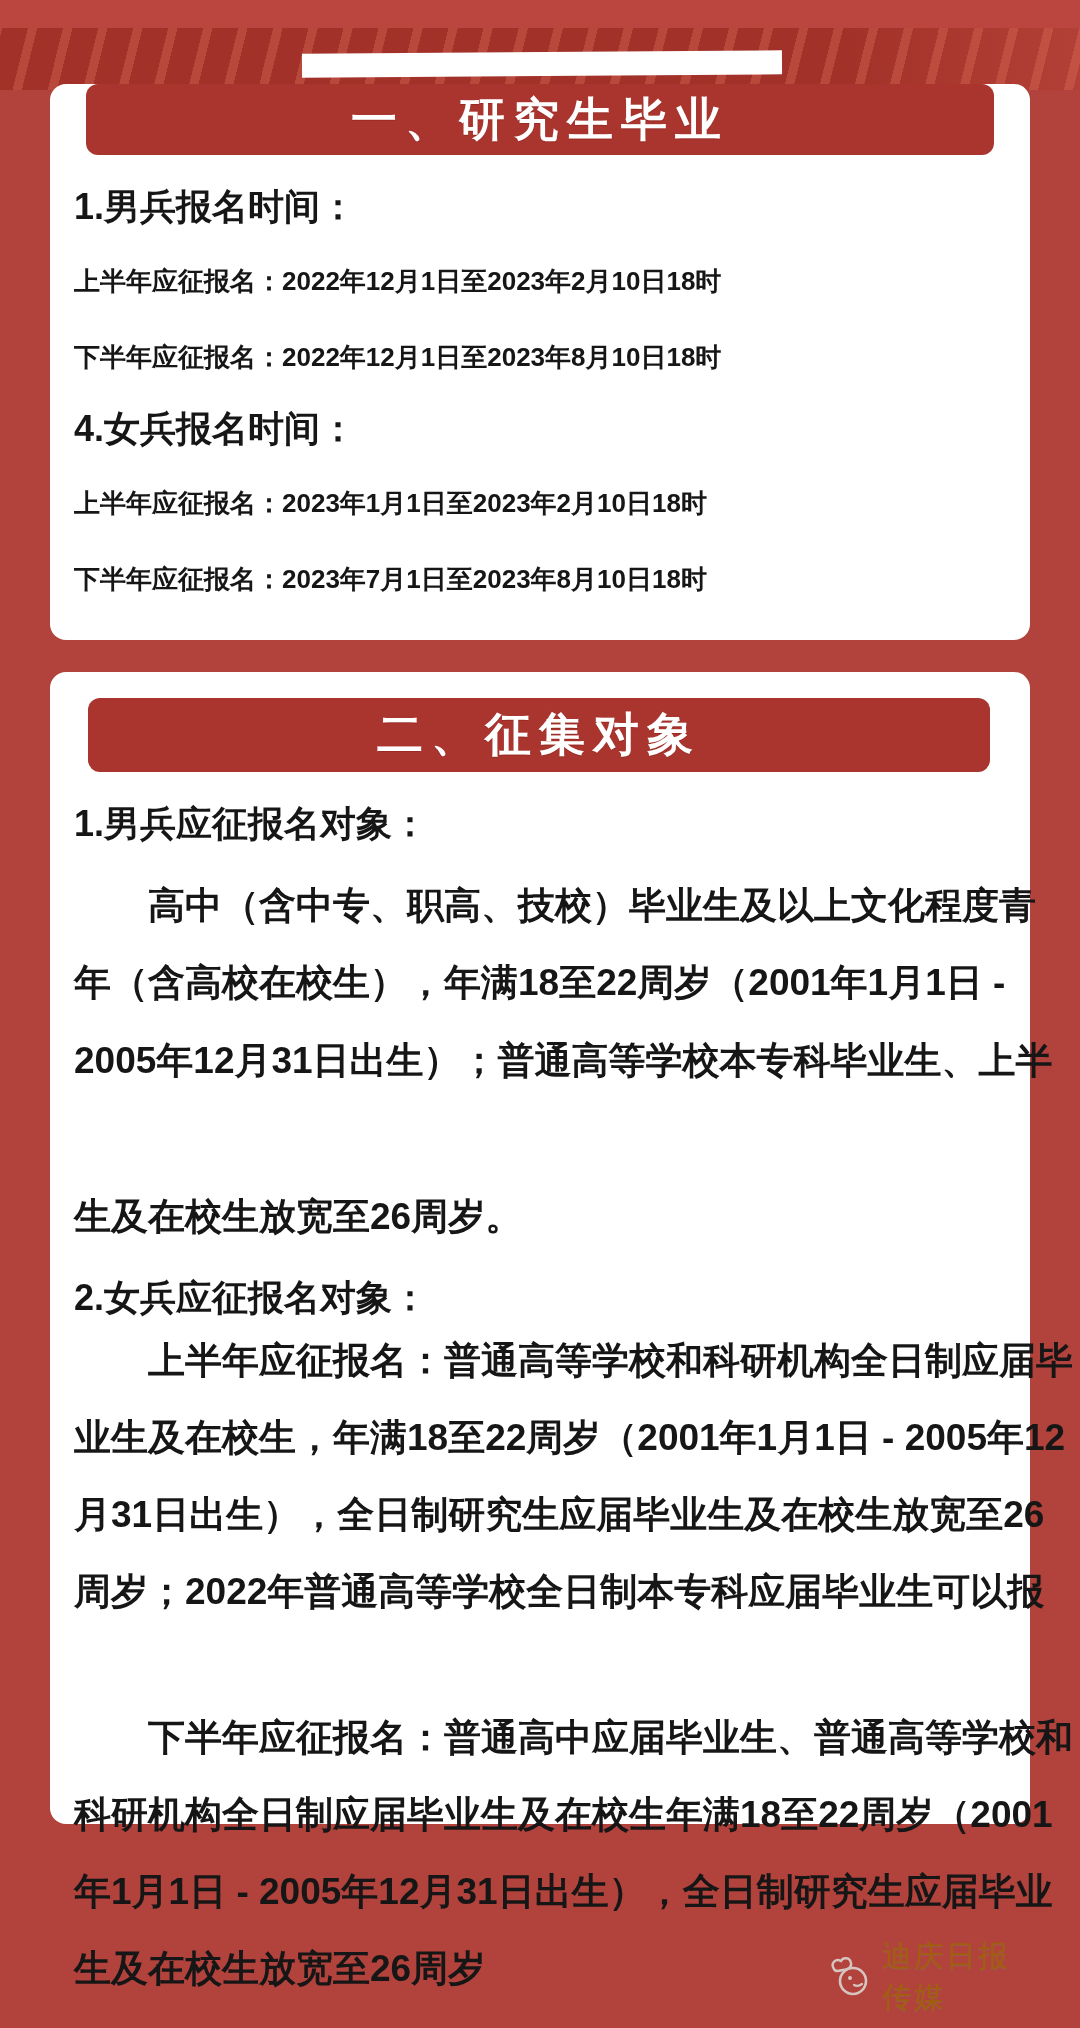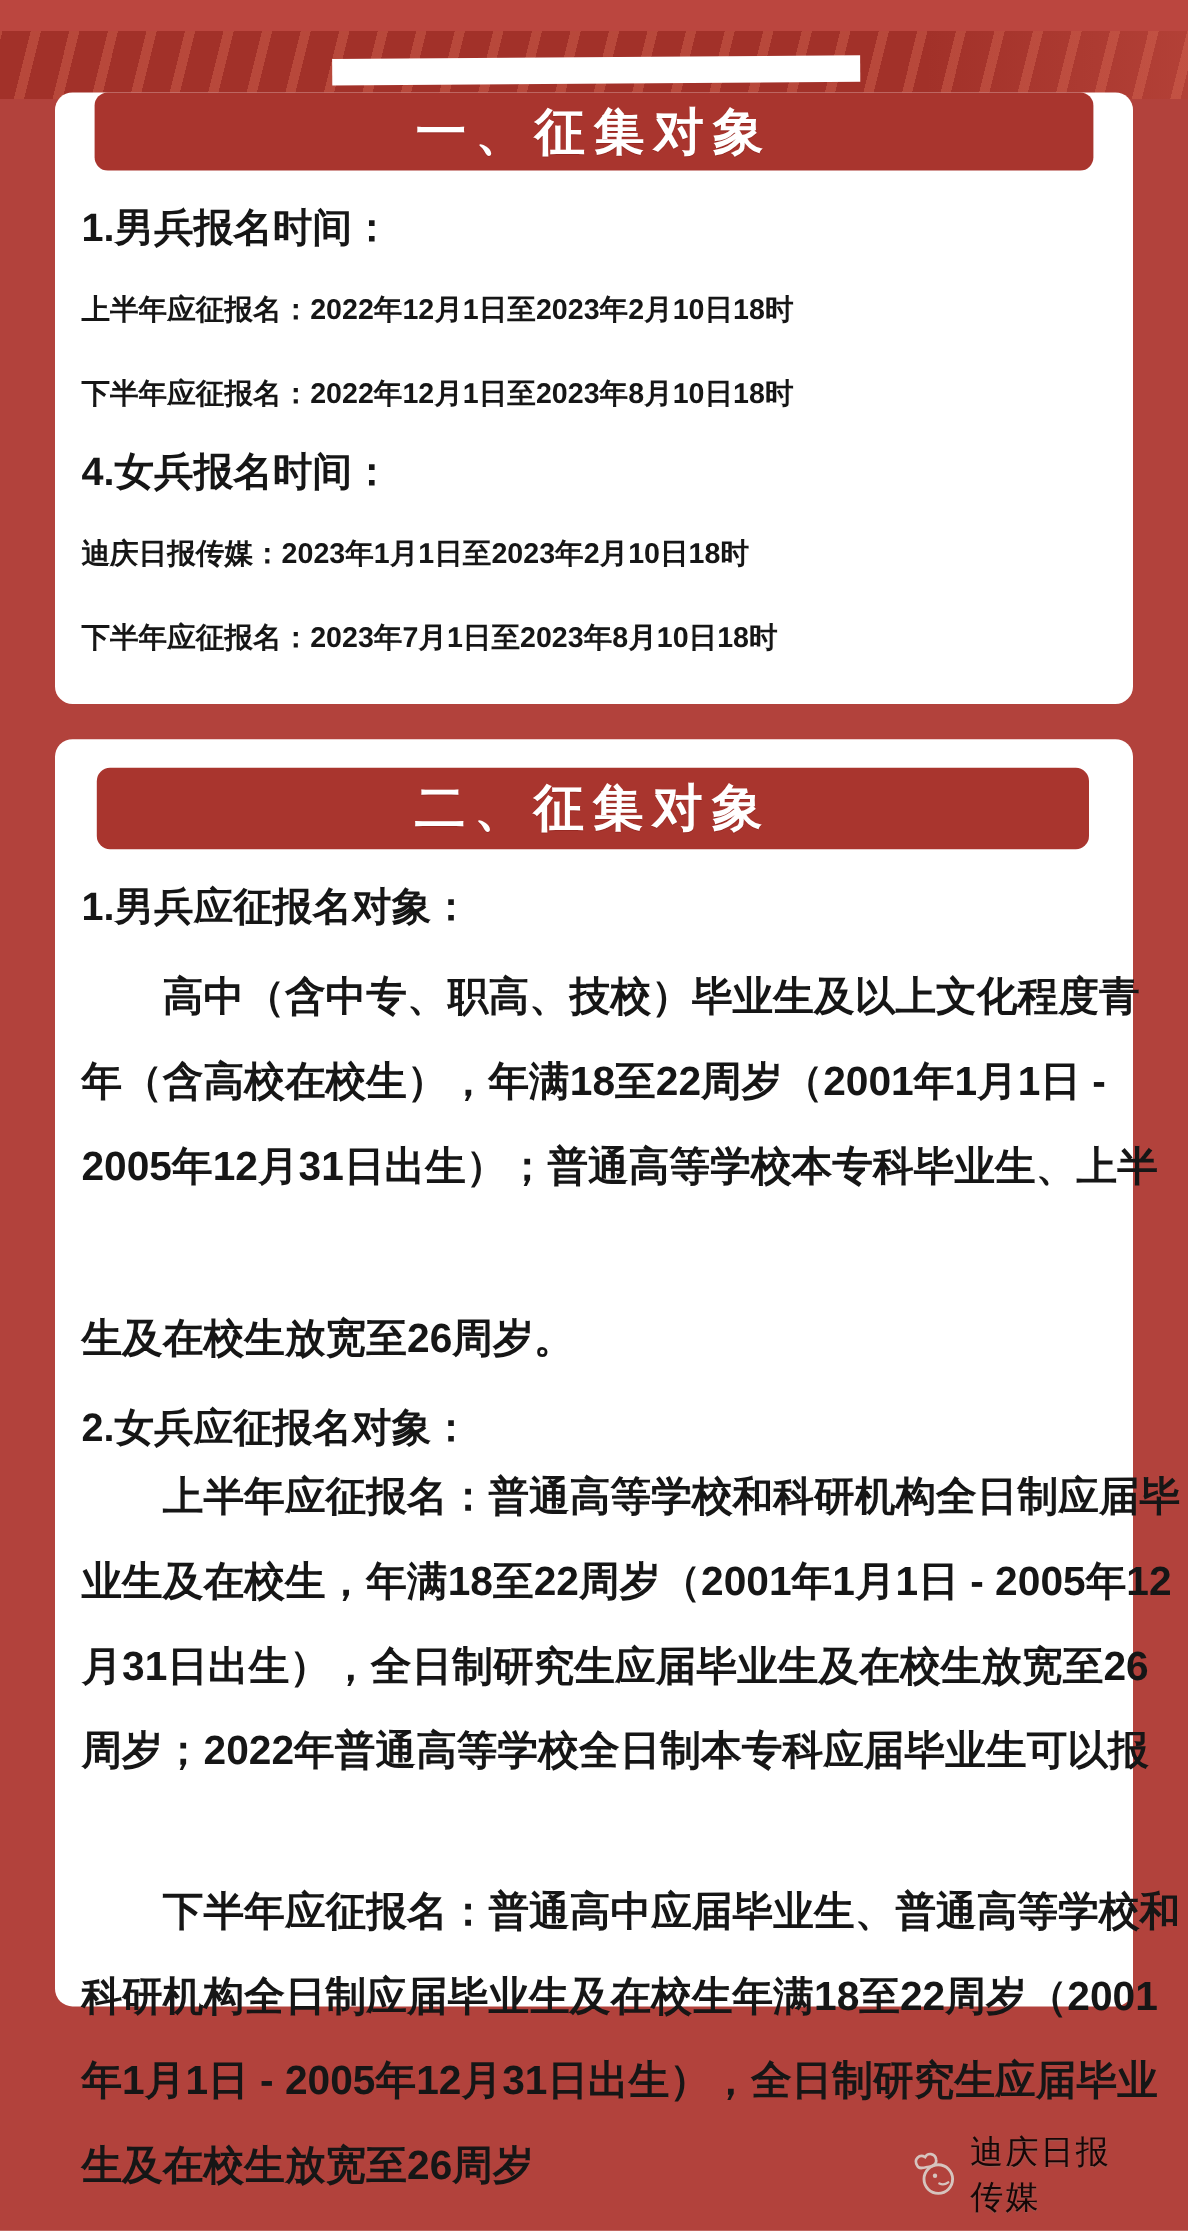--- a/index.html
+++ b/index.html
@@ -44,40 +44,40 @@
     display:flex; align-items:center; white-space:nowrap;
   }
   .c1 { font-size:26px; font-weight:700; }
   .c2 { font-size:37px; font-weight:600; }
   .hd { font-size:36px; font-weight:800; }
   .watermark {
     position:absolute; left:776px; top:1264px;
     display:flex; align-items:center; gap:8px; opacity:0.88;
   }
   .wm-text {
-    font-size:30px; letter-spacing:2px; color:#000000;
+    font-size:30px; letter-spacing:2px; color:#a16207;
     text-shadow:0 1px 1px rgba(128,118,112,0.55);
   }
   .wm-icon svg { display:block; }
 </style>
 </head>
 <body>
 
 <div class="top-texture"></div>
 <div class="top-strip"></div>
 
 <div class="card" id="card1">
   <div class="banner" id="banner1">
-    <span>一、征集对象</span>
+    <span>一、研究生毕业</span>
   </div>
   <div class="line hd" style="top:94px">1.男兵报名时间：</div>
   <div class="line c1" style="top:168px">上半年应征报名：2022年12月1日至2023年2月10日18时</div>
   <div class="line c1" style="top:244px">下半年应征报名：2022年12月1日至2023年8月10日18时</div>
   <div class="line hd" style="top:316px">4.女兵报名时间：</div>
-  <div class="line c1" style="top:390px">迪庆日报传媒：2023年1月1日至2023年2月10日18时</div>
+  <div class="line c1" style="top:390px">上半年应征报名：2023年1月1日至2023年2月10日18时</div>
   <div class="line c1" style="top:466px">下半年应征报名：2023年7月1日至2023年8月10日18时</div>
 </div>
 
 <div class="card" id="card2">
   <div class="banner" id="banner2">
     <span>二、征集对象</span>
   </div>
 
   <div class="line hd" style="top:123px">1.男兵应征报名对象：</div>
   <div class="line c2" style="top:205px">　　高中（含中专、职高、技校）毕业生及以上文化程度青</div>

